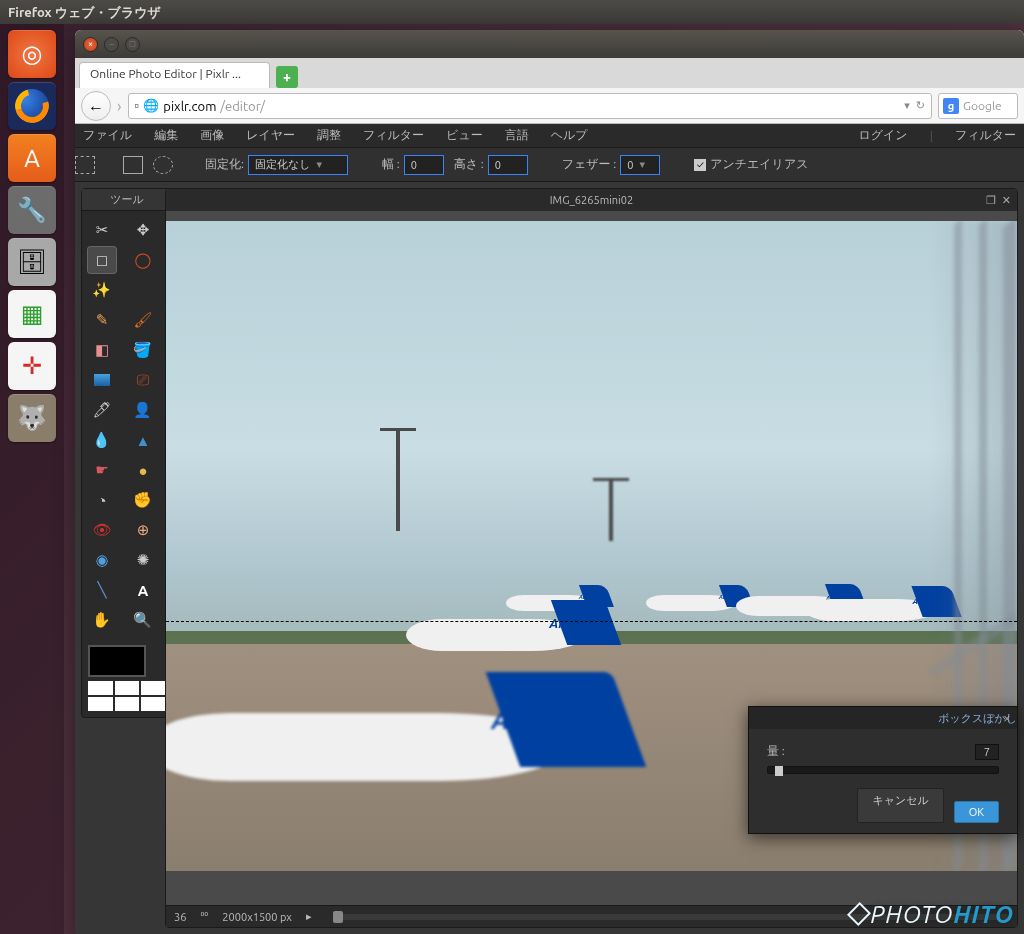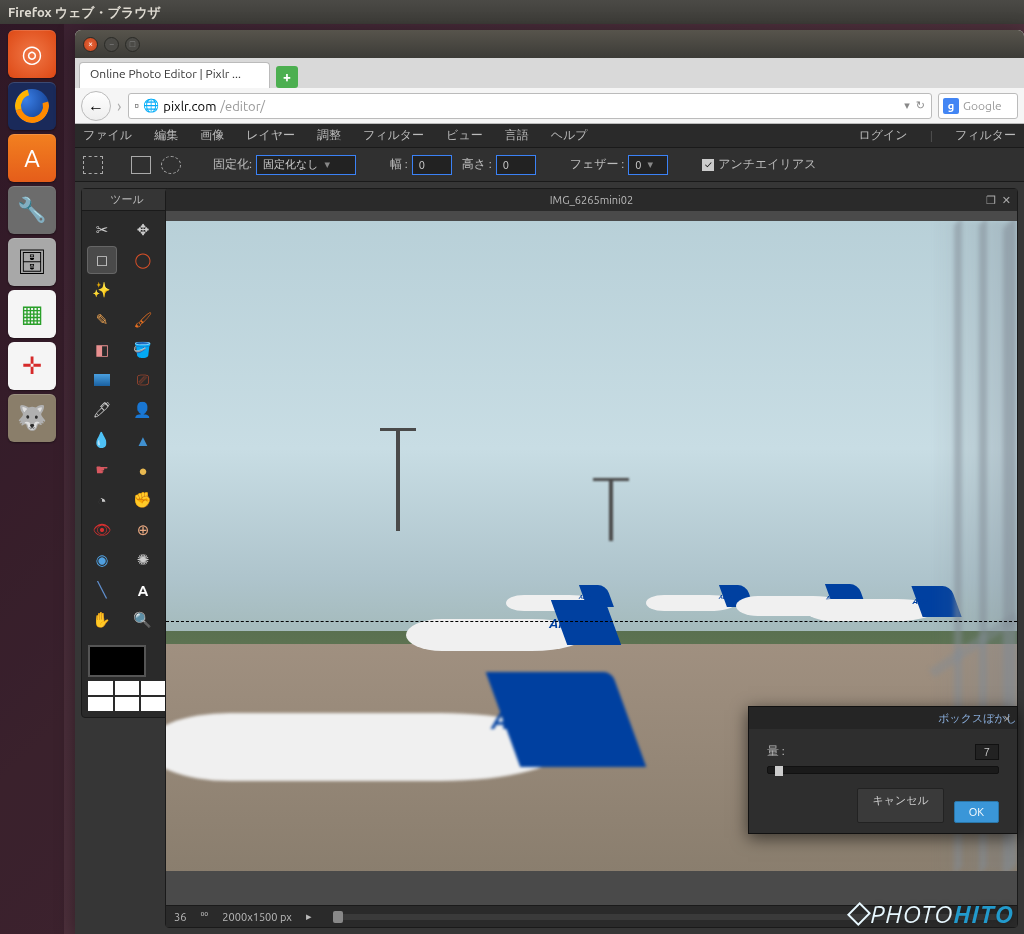--- a/index.html
+++ b/index.html
@@ -38,21 +38,21 @@
 .url-path { color: #999; }
 .url-right { margin-left:auto; display:flex; gap:6px; color:#888; font-size:11px; }
 .search-box { width: 80px; height: 26px; border: 1px solid #bbb; border-radius: 3px; background: #fff; display: flex; align-items: center; padding: 0 4px; font-size: 12px; color: #999; gap: 4px; }
 .g-badge { width: 16px; height:16px; background:#4285f4; color:#fff; display:flex; align-items:center; justify-content:center; font-size:11px; font-weight:bold; border-radius:2px; }
 
 
 .pixlr { position: absolute; top: 94px; left: 0; right: 0; bottom: 0; background: #363636; color: #bbb; font-size: 12px; }
 .menubar { height: 24px; background: #2a2a2a; display: flex; align-items: center; padding: 0 8px; gap: 22px; border-bottom: 1px solid #1a1a1a; }
 .menubar .spacer { flex: 1; }
 .menubar .sep { color:#555; }
-.optbar { height: 34px; background: #303030; display: flex; align-items: center; padding: 0 8px; gap: 10px; border-bottom: 1px solid #1a1a1a; }
+.optbar { height: 34px; background: #303030; display: flex; align-items: center; padding: 0 0; gap: 10px; border-bottom: 1px solid #1a1a1a; }
 .opt-icon { width: 20px; height: 18px; border: 1px dashed #aaa; }
 .opt-icon.solid { border-style: solid; }
 .opt-icon.circle { border-radius: 50%; border-style: dashed; }
 .opt-group { display:flex; align-items:center; gap:4px; }
 .opt-field { background:#222; border:1px solid #3b82f6; height:20px; padding:0 6px; color:#ccc; font-size:11px; min-width:40px; display:flex; align-items:center; }
 .opt-field.wide { min-width: 100px; }
 .opt-dd::after { content:'▾'; margin-left:6px; color:#888; }
 .opt-check { width:12px; height:12px; background:#ccc; display:flex; align-items:center; justify-content:center; color:#000; font-size:10px; }
 
 

